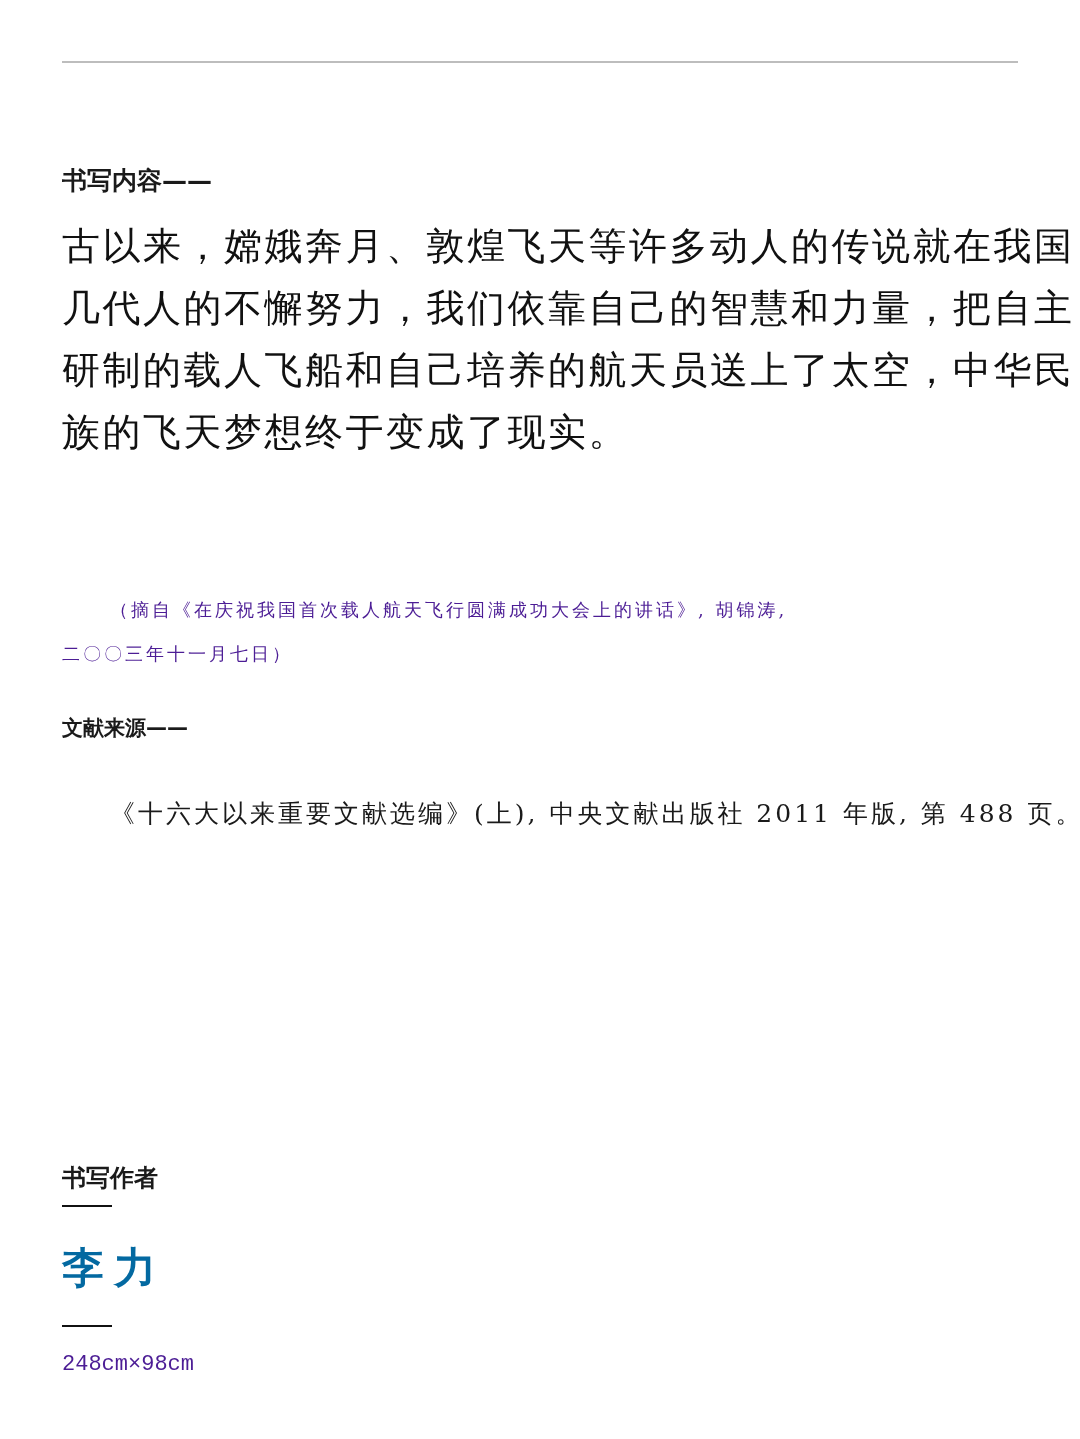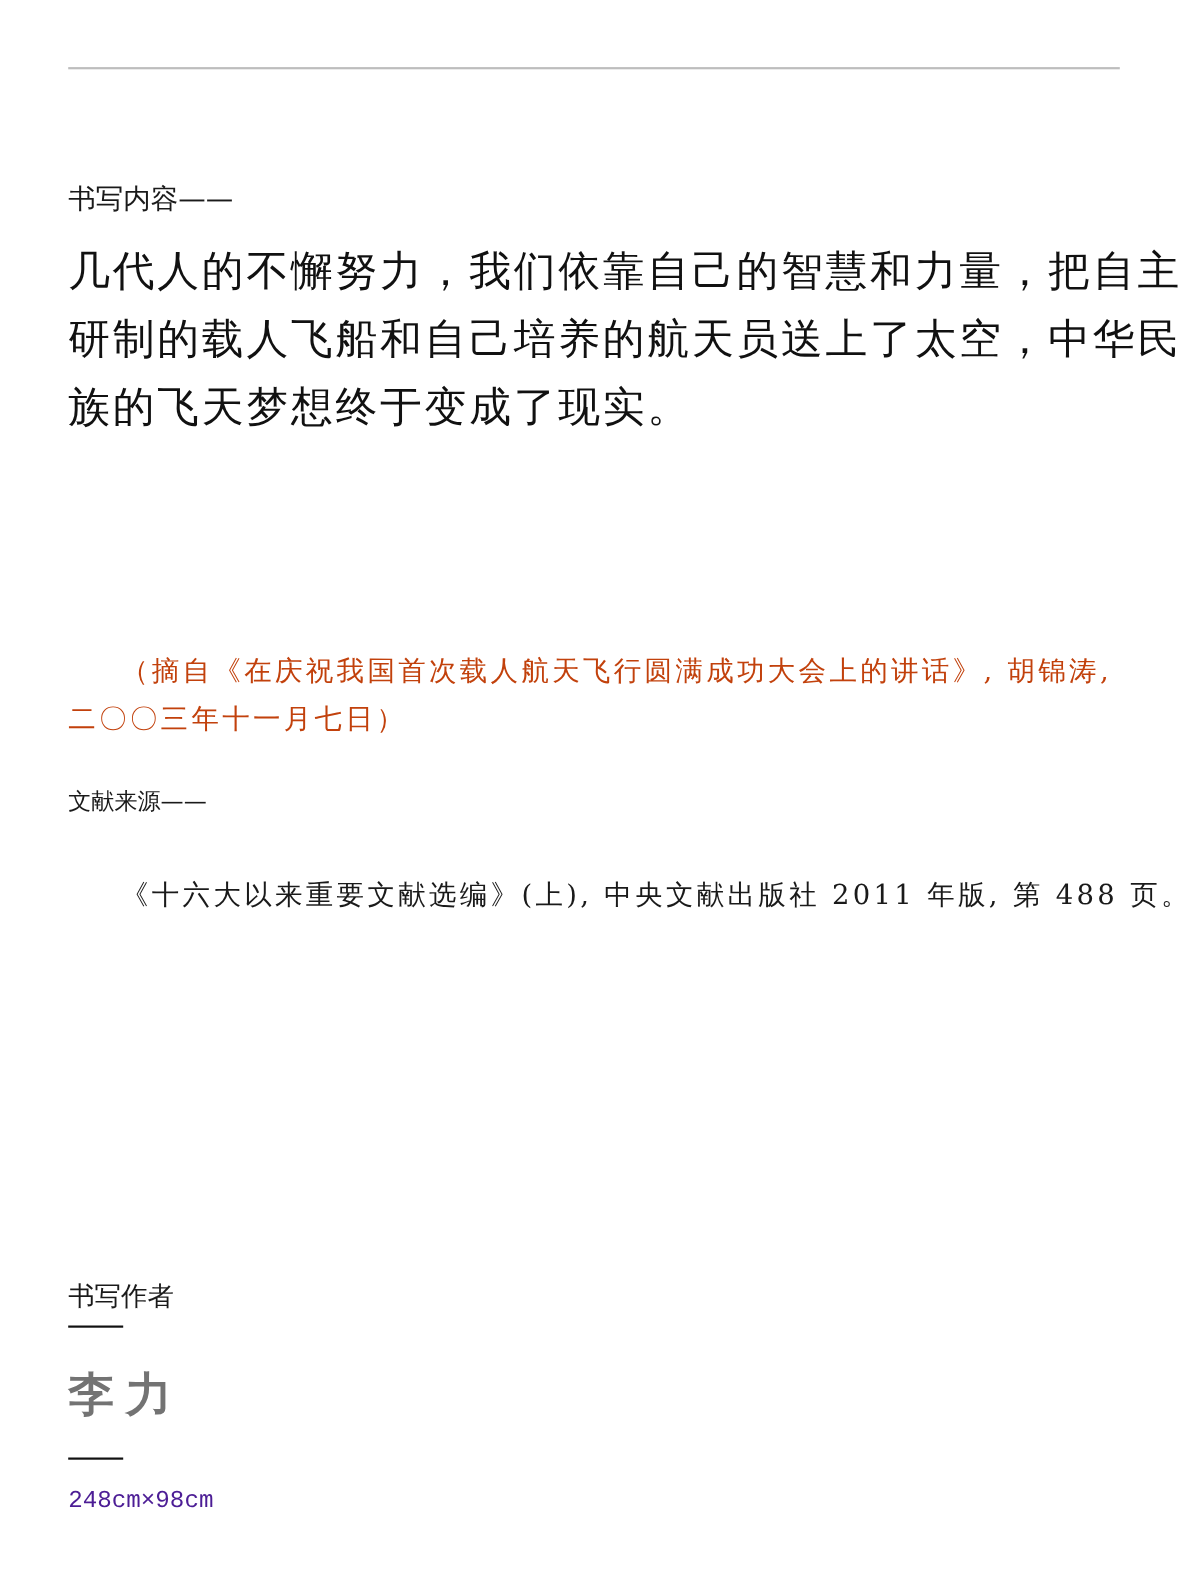--- a/index.html
+++ b/index.html
@@ -19,21 +19,21 @@
       left: 62px;
       top: 61px;
       width: 956px;
       height: 2px;
       background: #bdbdbd;
     }
     .section-label {
       position: absolute;
       left: 62px;
       font-family: "DejaVu Sans", sans-serif;
-      font-weight: normal;
+      font-weight: bold;
       color: #1a1a1a;
       white-space: nowrap;
       letter-spacing: 0;
     }
     .label-content { top: 164px; font-size: 25px; }
     .label-source { top: 714px; font-size: 21px; }
     .label-author { top: 1162px; font-size: 24px; }
 
     .body-text {
       position: absolute;
@@ -51,23 +51,23 @@
       white-space: nowrap;
     }
     .body-text .line.indent { padding-left: 76px; }
 
     .citation {
       position: absolute;
       left: 62px;
       top: 588px;
       width: 960px;
       font-family: "DejaVu Serif", serif;
-      font-size: 25px;
+      font-size: 18px;
       line-height: 44px;
-      color: #c2410c;
+      color: #4c1d95;
       letter-spacing: 3px;
     }
     .citation .line { display: block; white-space: nowrap; }
     .citation .line.indent { padding-left: 48px; }
 
     .source-text {
       position: absolute;
       left: 110px;
       top: 796px;
       font-family: "DejaVu Serif", serif;
@@ -89,41 +89,42 @@
     .rule-2 { top: 1325px; }
 
     .author-name {
       position: absolute;
       left: 62px;
       top: 1240px;
       font-family: "DejaVu Serif", serif;
       font-weight: bold;
       font-size: 42px;
       letter-spacing: 10px;
-      color: #737373;
+      color: #0369a1;
       white-space: nowrap;
     }
     .dimensions {
       position: absolute;
       left: 62px;
       top: 1352px;
       font-family: Liberation Mono, monospace;
       font-size: 22px;
       color: #4c1d95;
       white-space: nowrap;
     }
   </style>
 </head>
 <body>
 
 <div class="top-rule"></div>
 
 <div class="section-label label-content">书写内容——</div>
 
 <div class="body-text">
+  <span class="line">古以来，嫦娥奔月、敦煌飞天等许多动人的传说就在我国</span>
   <span class="line">几代人的不懈努力，我们依靠自己的智慧和力量，把自主</span>
   <span class="line">研制的载人飞船和自己培养的航天员送上了太空，中华民</span>
   <span class="line">族的飞天梦想终于变成了现实。</span>
 </div>
 
 <div class="citation">
   <span class="line indent">（摘自《在庆祝我国首次载人航天飞行圆满成功大会上的讲话》, 胡锦涛,</span>
   <span class="line">二〇〇三年十一月七日）</span>
 </div>
 

